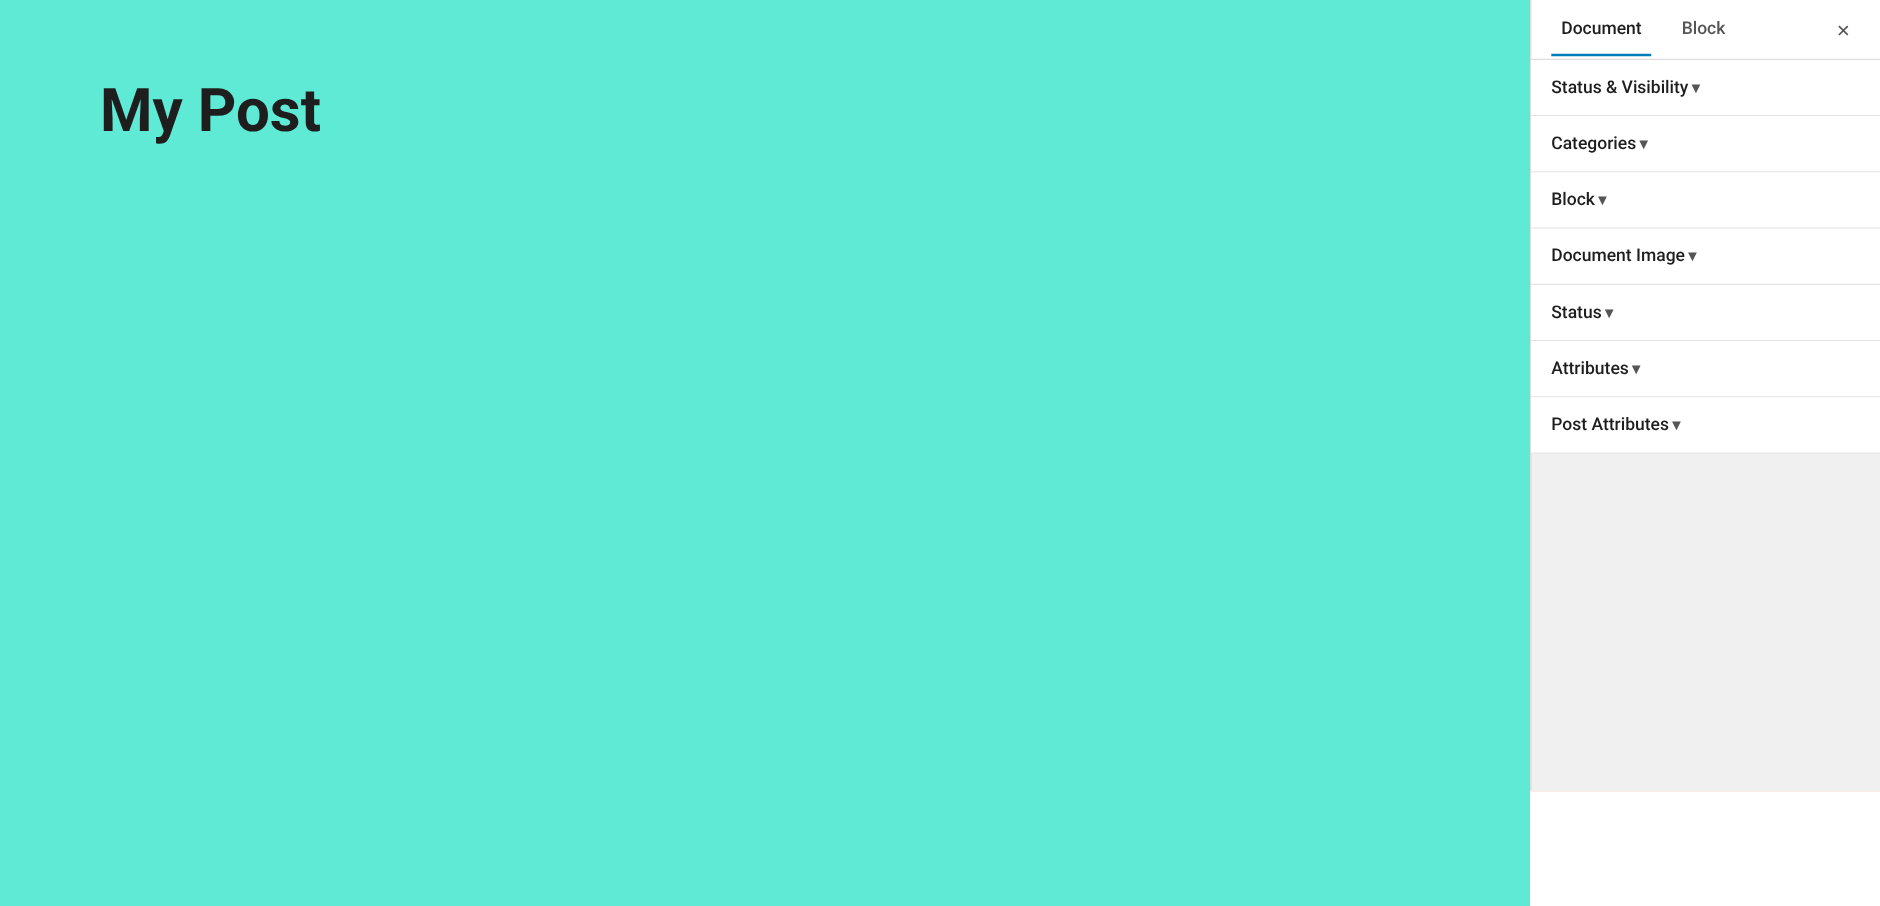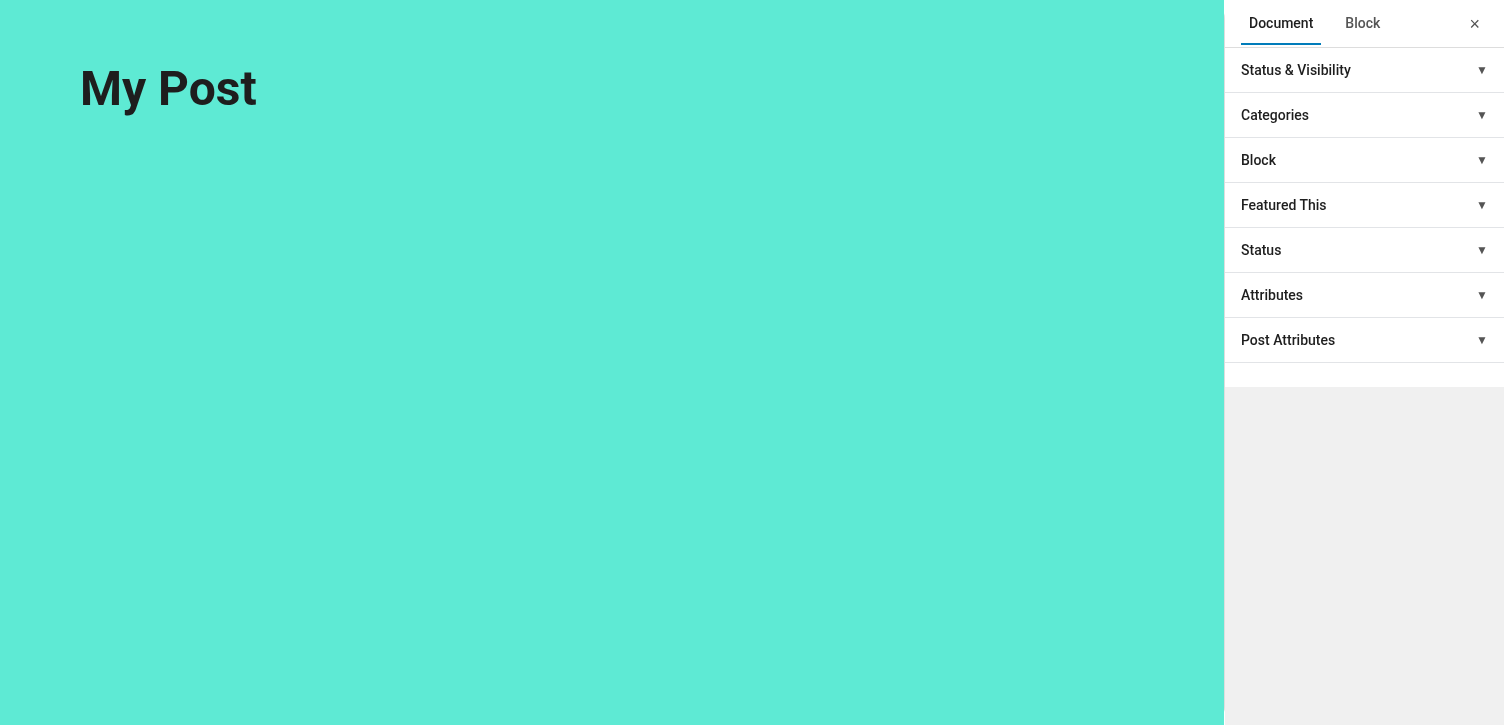--- a/index.html
+++ b/index.html
@@ -68,22 +68,21 @@
       top: 1px;
     }
 
     
     .sidebar {
       width: 280px;
       background: #fca5a5;
       border-left: 1px solid #ddd;
       display: flex;
       flex-direction: column;
-      height: 725px;
-      border-radius: 19px;
+      height: 633px;
     }
 
     .sidebar-tabs {
       display: flex;
       background: #fff;
       border-bottom: 1px solid #ddd;
       align-items: center;
       padding: 0 16px;
       position: relative;
       min-height: 48px;
@@ -116,21 +115,20 @@
     }
 
     .sidebar-panels {
       background: #fff;
       flex: 1;
     }
 
     .panel-item {
       display: flex;
       align-items: center;
-      justify-content: space-between;
       padding: 14px 16px;
       border-bottom: 1px solid #e2e4e7;
       background: #fff;
       cursor: pointer;
     }
 
     .panel-label {
       font-size: 14px;
       font-weight: 500;
       color: #1e1e1e;
@@ -168,21 +166,21 @@
     </div>
     <div class="panel-item">
       <span class="panel-label">Categories</span>
       <span class="panel-chevron">▼</span>
     </div>
     <div class="panel-item">
       <span class="panel-label">Block</span>
       <span class="panel-chevron">▼</span>
     </div>
     <div class="panel-item">
-      <span class="panel-label">Featured This</span>
+      <span class="panel-label">Document Image</span>
       <span class="panel-chevron">▼</span>
     </div>
     <div class="panel-item">
       <span class="panel-label">Status</span>
       <span class="panel-chevron">▼</span>
     </div>
     <div class="panel-item">
       <span class="panel-label">Attributes</span>
       <span class="panel-chevron">▼</span>
     </div>

